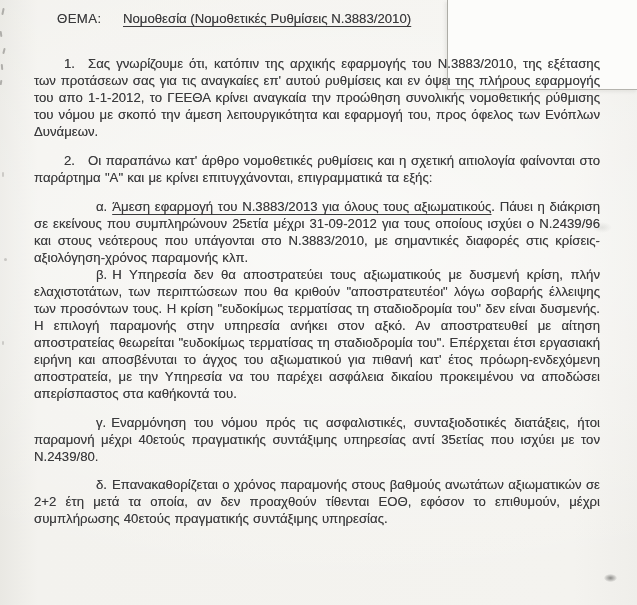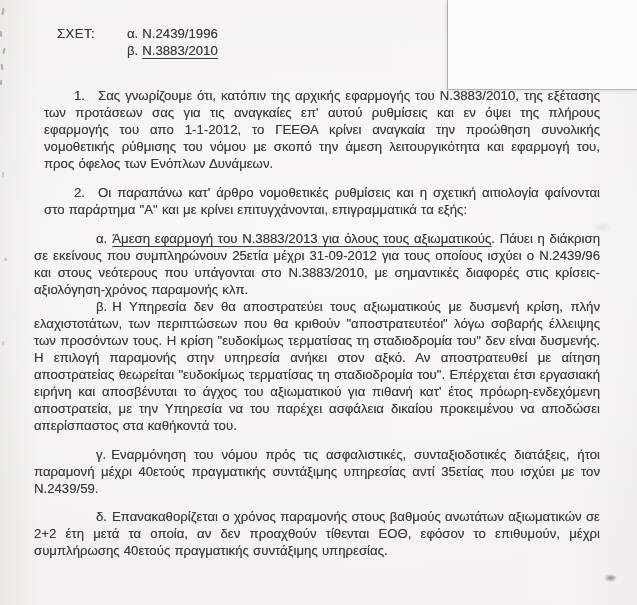--- a/index.html
+++ b/index.html
@@ -94,21 +94,21 @@
     text-decoration-thickness: 1px;
     text-underline-offset: 2.5px;
   }
   .refs { display: flex; flex-direction: column; }
   .ref-line .pfx { margin-right: 4px; }
   .para {
     margin: 0;
     text-align: justify;
     word-spacing: 0.5px;
   }
-  .p-num { text-indent: 30px; margin-left: 10px; }
+  .p-num { text-indent: 30px; }
   .p-let { text-indent: 62px; }
   #p1 { margin-top: 28px; }
   #p2 { margin-top: 12px; }
   #pa { margin-top: 12px; }
   #pb { }
   #pc { margin-top: 12px; }
   #pd { margin-top: 11px; }
   .num-n { margin-right: 13px; }
   .num-l { margin-right: 5px; }
 </style>
@@ -125,39 +125,32 @@
   <span class="edge-mark em6"></span>
   <span class="edge-mark em7"></span>
   <span class="edge-mark em8"></span>
 
   <div class="corner-patch"></div>
   <div class="smudge-mid"></div>
   <div class="smudge-br"></div>
 
   <div class="doc">
 
+    <div class="header-row thema">
+      <span class="hlabel thema">ΘΕΜΑ:</span>
+      <span class="u">Νομοθεσία (Νομοθετικές Ρυθμίσεις Ν.3883/2010)</span>
+    </div>
 
-    <div class="header-row sxet">
-      <span class="hlabel sxet">ΣΧΕΤ:</span>
-      <div class="refs">
-        <div class="ref-line">
-          <span class="pfx">α.</span><span>Ν.2439/1996</span>
-        </div>
-        <div class="ref-line">
-          <span class="pfx">β.</span><span class="u">Ν.3883/2010</span>
-        </div>
-      </div>
-    </div>
 
     <p class="para p-num" id="p1"><span class="num-n">1.</span><span>Σας γνωρίζουμε ότι, κατόπιν της αρχικής εφαρμογής του Ν.3883/2010, της εξέτασης των προτάσεων σας για τις αναγκαίες επ' αυτού ρυθμίσεις και εν όψει της πλήρους εφαρμογής του απο 1-1-2012, το ΓΕΕΘΑ κρίνει αναγκαία την προώθηση συνολικής νομοθετικής ρύθμισης του νόμου με σκοπό την άμεση λειτουργικότητα και εφαρμογή του, προς όφελος των Ενόπλων Δυνάμεων.</span></p>
 
     <p class="para p-num" id="p2"><span class="num-n">2.</span><span>Οι παραπάνω κατ' άρθρο νομοθετικές ρυθμίσεις και η σχετική αιτιολογία φαίνονται στο παράρτημα "Α" και με κρίνει επιτυγχάνονται, επιγραμματικά τα εξής:</span></p>
 
     <p class="para p-let" id="pa"><span class="num-l">α.</span><span class="u">Άμεση εφαρμογή του Ν.3883/2013 για όλους τους αξιωματικούς</span><span>. Πάυει η διάκριση σε εκείνους που συμπληρώνουν 25ετία μέχρι 31-09-2012 για τους οποίους ισχύει ο Ν.2439/96 και στους νεότερους που υπάγονται στο Ν.3883/2010, με σημαντικές διαφορές στις κρίσεις-αξιολόγηση-χρόνος παραμονής κλπ.</span></p>
 
     <p class="para p-let" id="pb"><span class="num-l">β.</span><span>Η Υπηρεσία δεν θα αποστρατεύει τους αξιωματικούς με δυσμενή κρίση, πλήν ελαχιστοτάτων, των περιπτώσεων που θα κριθούν "αποστρατευτέοι" λόγω σοβαρής έλλειψης των προσόντων τους. Η κρίση "ευδοκίμως τερματίσας τη σταδιοδρομία του" δεν είναι δυσμενής. Η επιλογή παραμονής στην υπηρεσία ανήκει στον αξκό. Αν αποστρατευθεί με αίτηση αποστρατείας θεωρείται "ευδοκίμως τερματίσας τη σταδιοδρομία του". Επέρχεται έτσι εργασιακή ειρήνη και αποσβένυται το άγχος του αξιωματικού για πιθανή κατ' έτος πρόωρη-ενδεχόμενη αποστρατεία, με την Υπηρεσία να του παρέχει ασφάλεια δικαίου προκειμένου να αποδώσει απερίσπαστος στα καθήκοντά του.</span></p>
 
-    <p class="para p-let" id="pc"><span class="num-l">γ.</span><span>Εναρμόνηση του νόμου πρός τις ασφαλιστικές, συνταξιοδοτικές διατάξεις, ήτοι παραμονή μέχρι 40ετούς πραγματικής συντάξιμης υπηρεσίας αντί 35ετίας που ισχύει με τον Ν.2439/59.</span></p>
+    <p class="para p-let" id="pc"><span class="num-l">γ.</span><span>Εναρμόνηση του νόμου πρός τις ασφαλιστικές, συνταξιοδοτικές διατάξεις, ήτοι παραμονή μέχρι 40ετούς πραγματικής συντάξιμης υπηρεσίας αντί 35ετίας που ισχύει με τον Ν.2439/80.</span></p>
 
     <p class="para p-let" id="pd"><span class="num-l">δ.</span><span>Επανακαθορίζεται ο χρόνος παραμονής στους βαθμούς ανωτάτων αξιωματικών σε 2+2 έτη μετά τα οποία, αν δεν προαχθούν τίθενται ΕΟΘ, εφόσον το επιθυμούν, μέχρι συμπλήρωσης 40ετούς πραγματικής συντάξιμης υπηρεσίας.</span></p>
 
   </div>
 </div>
 
 </body></html>

